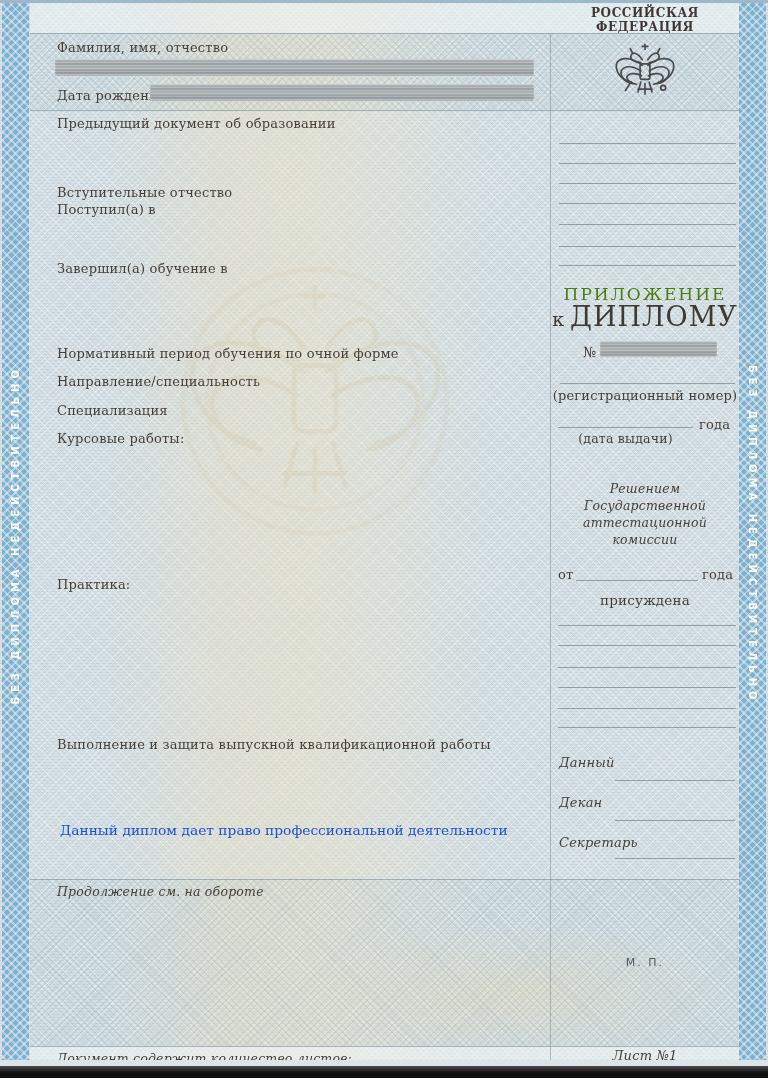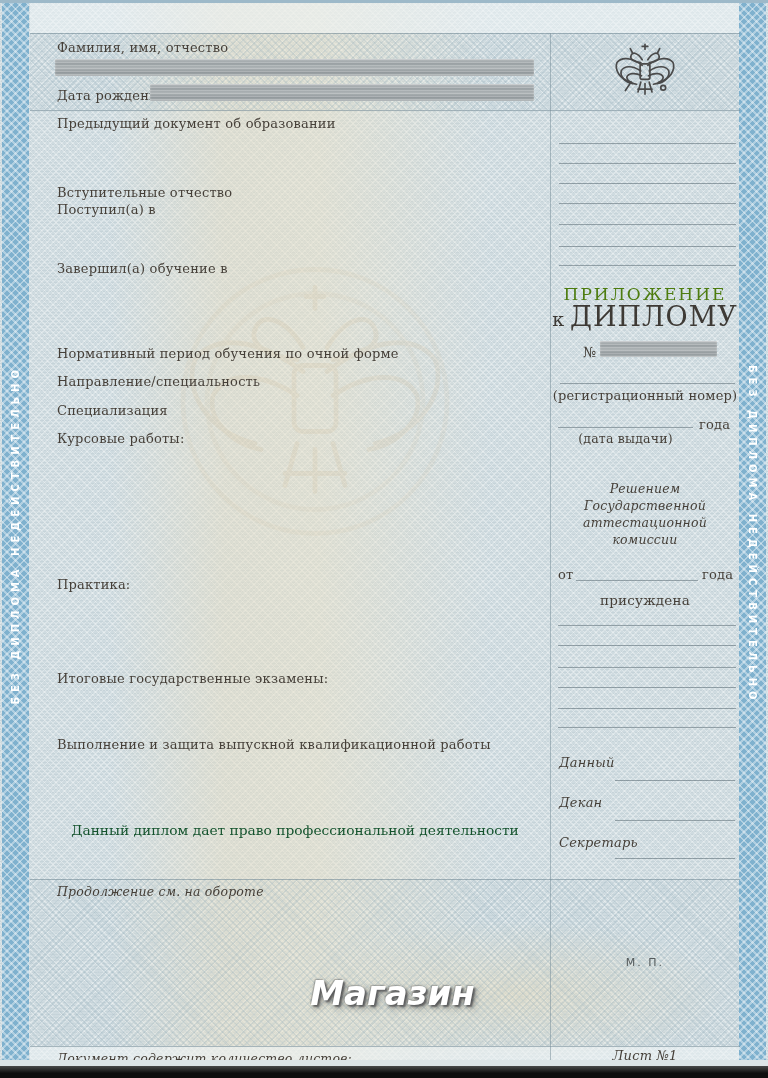--- a/index.html
+++ b/index.html
@@ -73,21 +73,21 @@
     font-size:12px;font-weight:bold;color:#3d3833;letter-spacing:.6px;line-height:14px;
   }
   .apx-title1{position:absolute;top:284px;left:551px;width:188px;text-align:center;
     font-size:17px;letter-spacing:2px;color:#4d7c0f;font-weight:500;}
   .apx-title2{position:absolute;top:301px;left:551px;width:188px;text-align:center;
     color:#3e3a35;font-weight:500;}
   .apx-title2 .k{font-size:19px;margin-right:6px;}
   .apx-title2 .d{font-size:27px;letter-spacing:1px;}
   .seal{position:absolute;top:956px;left:551px;width:188px;text-align:center;
     font-family:"DejaVu Sans","Liberation Sans",sans-serif;font-size:11px;letter-spacing:2px;color:#555b5c;}
-  .statement{position:absolute;left:60px;width:470px;text-align:center;font-size:13.8px;color:#14532d;white-space:nowrap;}
+  .statement{position:absolute;left:60px;width:470px;text-align:left;font-size:13.8px;color:#1d4ed8;white-space:nowrap;}
   .watermark{
     position:absolute;top:974px;left:280px;width:225px;text-align:center;
     font-family:"DejaVu Sans","Liberation Sans",sans-serif;font-weight:bold;font-style:italic;
     color:#ffffff;line-height:1.12;
     text-shadow:2px 2px 2px rgba(70,70,72,.75), -1px -1px 1px rgba(90,90,92,.4), 3px 3px 6px rgba(60,60,62,.5);
   }
   .watermark .w1{font-size:34px;display:block;}
   .watermark .w2{font-size:38px;display:block;}
   .bottom-light{position:absolute;left:0;right:0;top:1060px;height:6px;background:#dde4e7;}
   .bottom-dark{position:absolute;left:0;right:0;top:1066px;height:12px;background:linear-gradient(180deg,#4a4a4a,#0e0e0e 60%);}
@@ -142,28 +142,31 @@
 
   <span class="lbl" style="top:116px;left:57px;">Предыдущий документ об образовании</span>
   <span class="lbl" style="top:185px;left:57px;">Вступительные отчество</span>
   <span class="lbl" style="top:202px;left:57px;">Поступил(а) в</span>
   <span class="lbl" style="top:261px;left:57px;">Завершил(а) обучение в</span>
   <span class="lbl" style="top:346px;left:57px;">Нормативный период обучения по очной форме</span>
   <span class="lbl" style="top:374px;left:57px;">Направление/специальность</span>
   <span class="lbl" style="top:403px;left:57px;">Специализация</span>
   <span class="lbl" style="top:431px;left:57px;">Курсовые работы:</span>
   <span class="lbl" style="top:577px;left:57px;">Практика:</span>
-  <span class="lbl" style="top:671px;left:57px;">Итоговые государственные экзамены:</span>
   <span class="lbl" style="top:737px;left:57px;text-align:right;">Выполнение и защита выпускной квалификационной работы</span>
 
   <span class="statement" style="top:822px;">Данный диплом дает право профессиональной деятельности</span>
 
   <span class="lbl it sm" style="top:884px;left:57px;">Продолжение см. на обороте</span>
   <span class="lbl it sm" style="top:1051px;left:57px;">Документ содержит количество листов:</span>
 
+  <div class="country">
+    <span style="display:block;">РОССИЙСКАЯ</span>
+    <span style="display:block;">ФЕДЕРАЦИЯ</span>
+  </div>
 
   <svg style="position:absolute;top:38px;left:610px;" width="70" height="68" viewBox="0 0 100 95">
     <g stroke="#4a4a4a" fill="none" stroke-width="2.4" stroke-linecap="round">
       <path d="M46,38 C30,26 16,26 10,34 C6,44 14,58 30,62"></path>
       <path d="M44,46 C32,38 20,38 16,46 C14,54 22,62 32,64"></path>
       <path d="M45,53 C36,48 26,49 24,55 C24,60 30,64 38,65"></path>
       <path d="M54,38 C70,26 84,26 90,34 C94,44 86,58 70,62"></path>
       <path d="M56,46 C68,38 80,38 84,46 C86,54 78,62 68,64"></path>
       <path d="M55,53 C64,48 74,49 76,55 C76,60 70,64 62,65"></path>
       <path d="M46,30 C40,20 32,18 30,24 C28,29 34,33 44,34"></path>
@@ -221,18 +224,17 @@
   <div class="rule" style="top:780px;left:615px;width:120px;"></div>
   <span class="lbl it" style="top:795px;left:559px;">Декан</span>
   <div class="rule" style="top:820px;left:615px;width:120px;"></div>
   <span class="lbl it" style="top:835px;left:559px;">Секретарь</span>
   <div class="rule" style="top:858px;left:615px;width:120px;"></div>
 
   <div class="seal">М. П.</div>
   <span class="lbl it rc" style="top:1048px;">Лист №1</span>
 
   <div class="watermark">
-    <span class="w1">Магазин</span>
   </div>
 
   <div class="bottom-light"></div>
   <div class="bottom-dark"></div>
 </div>
 
 </body></html>

